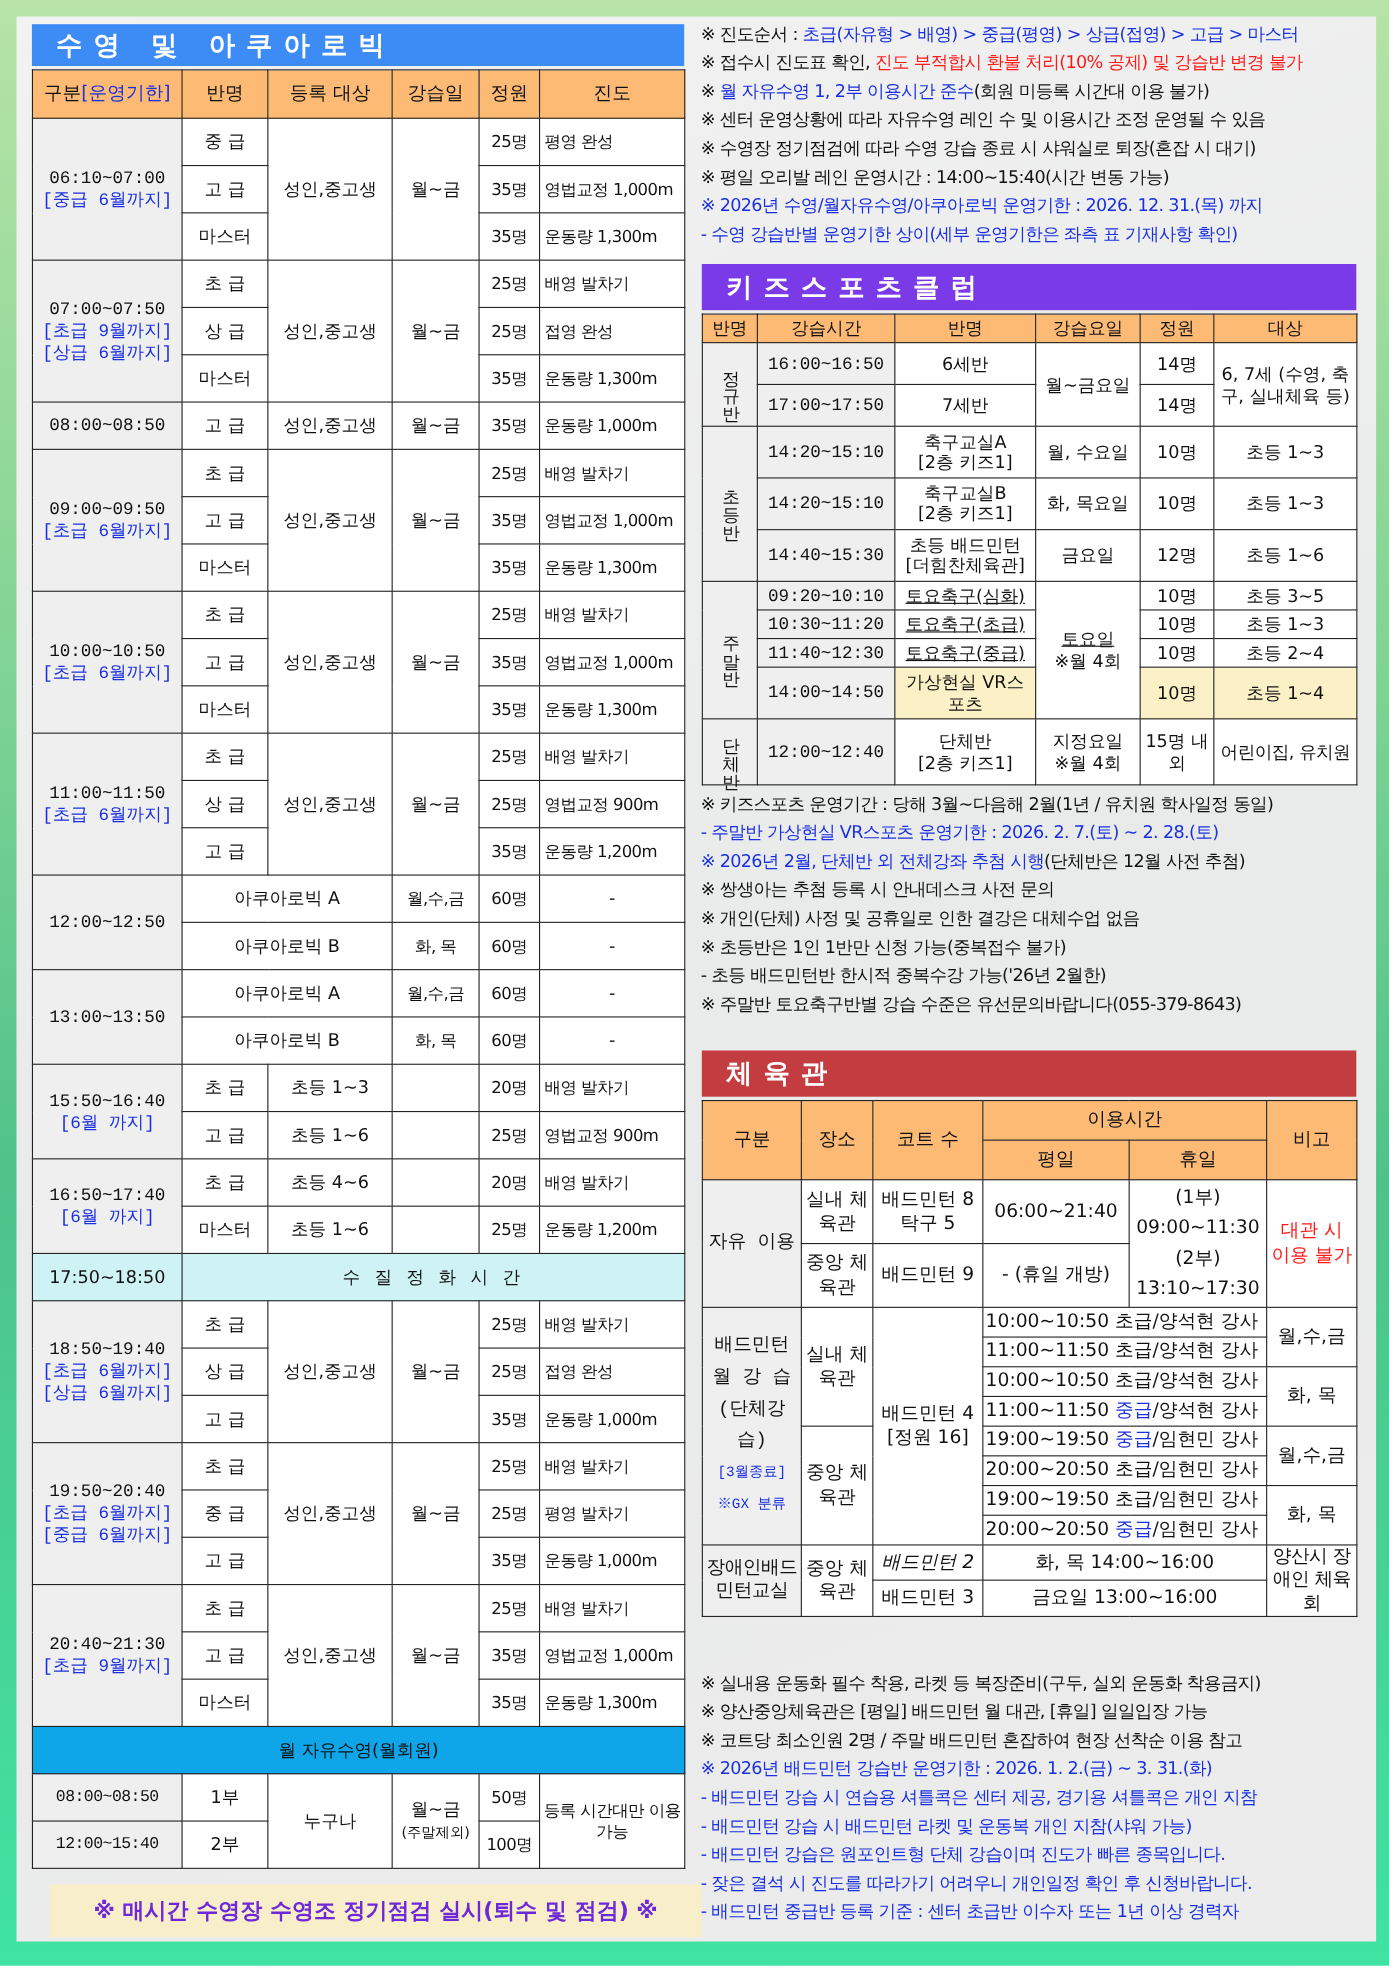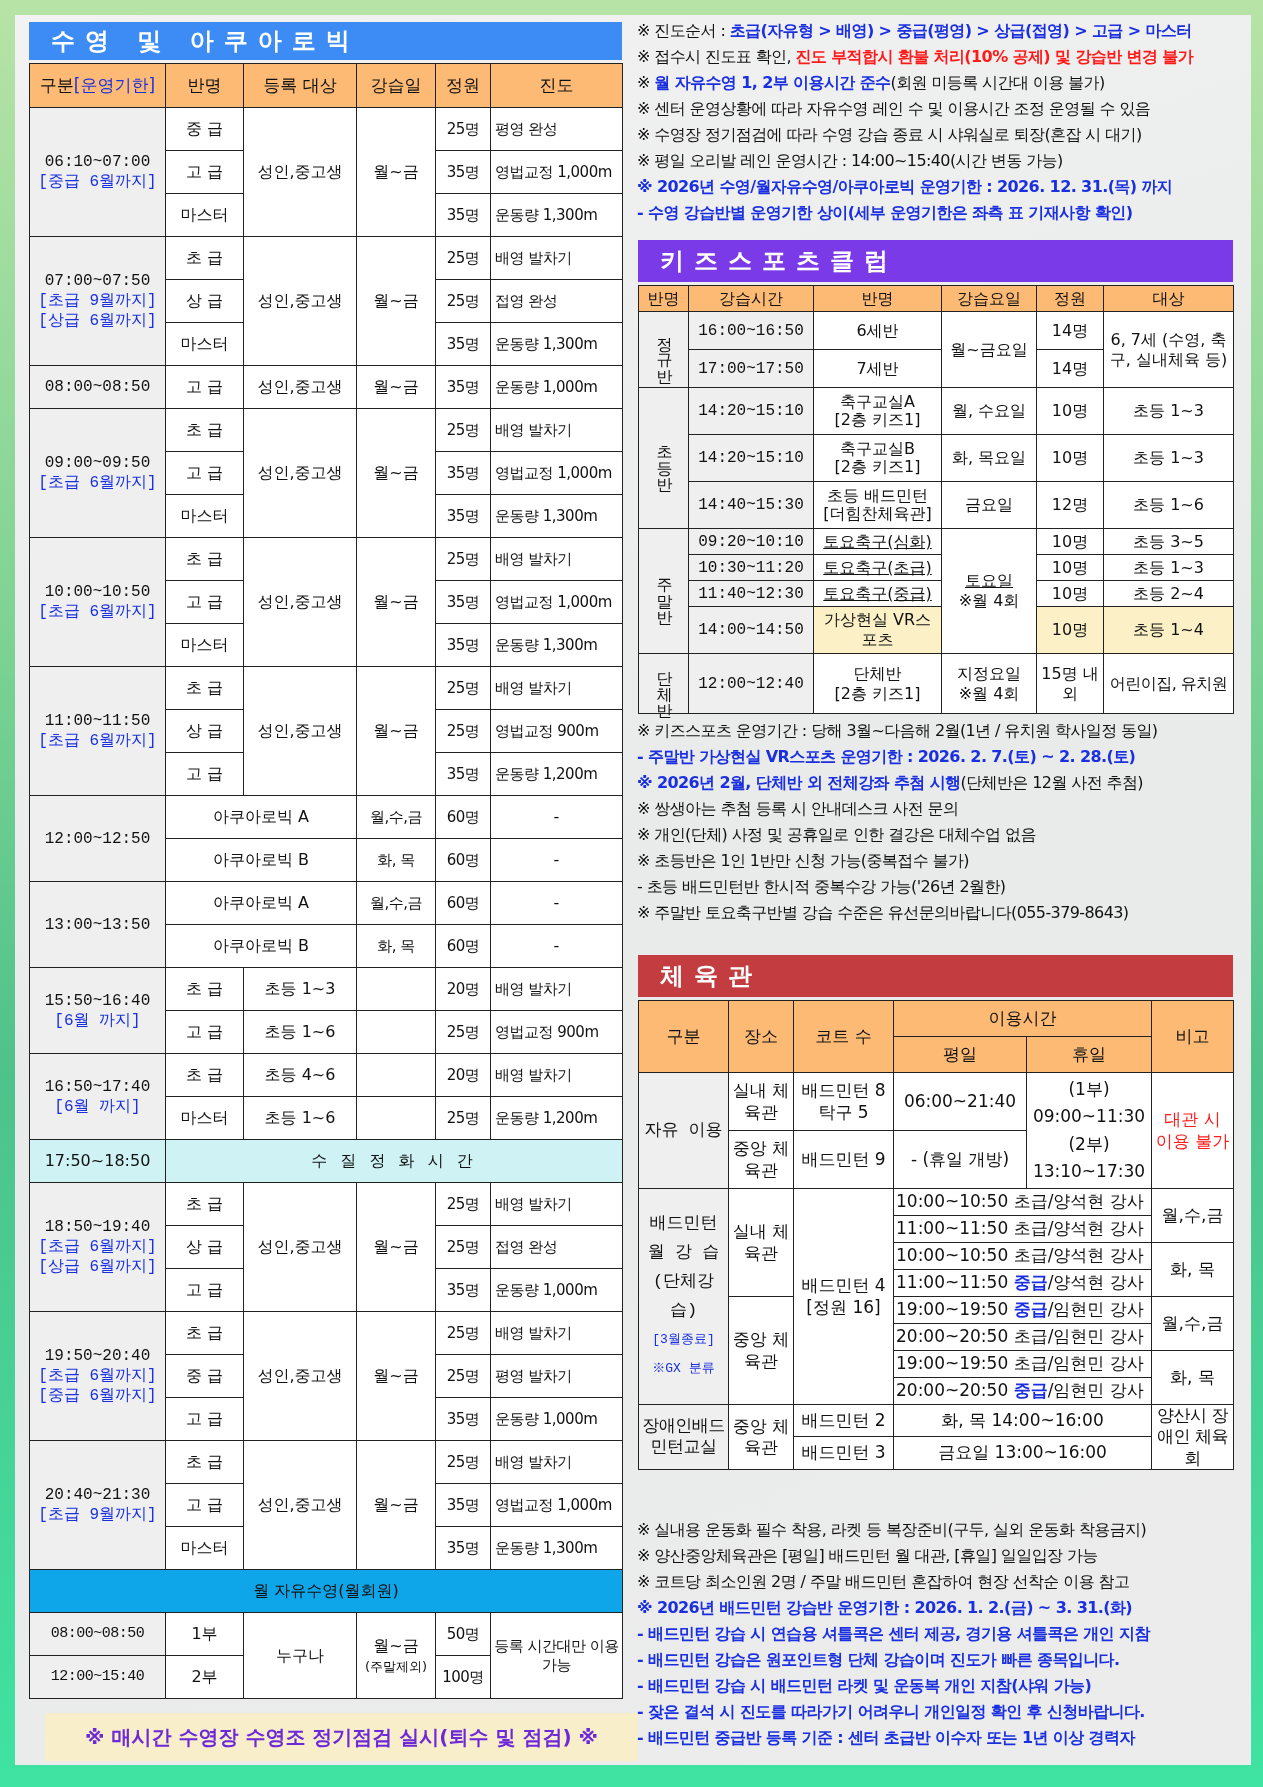--- a/index.html
+++ b/index.html
@@ -22,21 +22,21 @@
   .banner-red { background: #c23c40; left: 638px; top: 955px; width: 595px; height: 42px; }
 
   table { border-collapse: collapse; position: absolute; table-layout: fixed; }
   td, th { border: 1.5px solid #222; font-weight: normal; text-align: center; vertical-align: middle;
            font-size: 16px; color: #111; line-height: 1.25; padding: 0 2px; }
   th { background: #fdba74; font-size: 17px; }
   .g { background: #efefef; font-family: Liberation Mono, monospace; }
   .w { background: #fff; }
   .blue { color: #1a2fe0; }
   .red { color: #ff1a1a; }
-  .bold { font-weight: bold; }
+  .bold { font-weight: normal; }
   .left { text-align: left; padding-left: 4px; }
   .sm { font-size: 15px; letter-spacing: -0.5px; }
   .xs { font-size: 13px; }
 
   #swim { left: 29px; top: 63px; width: 593px; }
   #swim td { height: 43px; }
   #swim .cyan { background: #cff3f5; }
   #swim .mint { background: #0ea5e9; }
   .footer-note {
     position: absolute; left: 45px; top: 1713px; width: 593px; height: 48px;
@@ -490,33 +490,33 @@
       <tr>
         <td class="w" colspan="2" style="height: 27px; text-align: left;"><span>19:00~19:50</span> <span>초급</span><span>/임현민 강사</span></td>
         <td class="w" rowspan="2">화, 목</td>
       </tr>
       <tr>
         <td class="w" colspan="2" style="height: 27px; text-align: left;"><span>20:00~20:50</span> <span class="blue bold">중급</span><span>/임현민 강사</span></td>
       </tr>
       <tr>
         <td class="g sm" rowspan="2">장애인배드 민턴교실</td>
         <td class="w" rowspan="2">중앙 체육관</td>
-        <td class="w" style="height: 32px;">배드민턴 2</td>
+        <td class="w" style="height: 32px; font-style: italic;">배드민턴 2</td>
         <td class="w" colspan="2">화, 목 14:00~16:00</td>
         <td class="w sm" rowspan="2">양산시 장애인 체육회</td>
       </tr>
       <tr>
         <td class="w" style="height: 32px;">배드민턴 3</td>
         <td class="w" colspan="2">금요일 13:00~16:00</td>
       </tr>
     </tbody>
 </table>
 <div class="notes" id="gym-notes" style="top:1517px;">
     <div style="line-height: 26px;"><span>※ 실내용 운동화 필수 착용, 라켓 등 복장준비(구두, 실외 운동화 착용금지)</span></div>
     <div style="line-height: 26px;"><span>※ 양산중앙체육관은 [평일] 배드민턴 월 대관, [휴일] 일일입장 가능</span></div>
     <div style="line-height: 26px;"><span>※ 코트당 최소인원 2명 / 주말 배드민턴 혼잡하여 현장 선착순 이용 참고</span></div>
     <div style="line-height: 26px;"><span class="blue bold">※ 2026년 배드민턴 강습반 운영기한 : 2026. 1. 2.(금) ~ 3. 31.(화)</span></div>
     <div style="line-height: 26px;"><span class="blue bold"> - 배드민턴 강습 시 연습용 셔틀콕은 센터 제공, 경기용 셔틀콕은 개인 지참</span></div>
+    <div style="line-height: 26px;"><span class="blue bold"> - 배드민턴 강습 시 배드민턴 라켓 및 운동복 개인 지참(샤워 가능)</span></div>
     <div style="line-height: 26px;"><span class="blue bold"> - 배드민턴 강습은 원포인트형 단체 강습이며 진도가 빠른 종목입니다.</span></div>
-    <div style="line-height: 26px;"><span class="blue bold"> - 배드민턴 강습 시 배드민턴 라켓 및 운동복 개인 지참(샤워 가능)</span></div>
     <div style="line-height: 26px;"><span class="blue bold"> - 잦은 결석 시 진도를 따라가기 어려우니 개인일정 확인 후 신청바랍니다.</span></div>
     <div style="line-height: 26px;"><span class="blue bold"> - 배드민턴 중급반 등록 기준 : 센터 초급반 이수자 또는 1년 이상 경력자</span></div>
   </div>
 
 </body></html>

